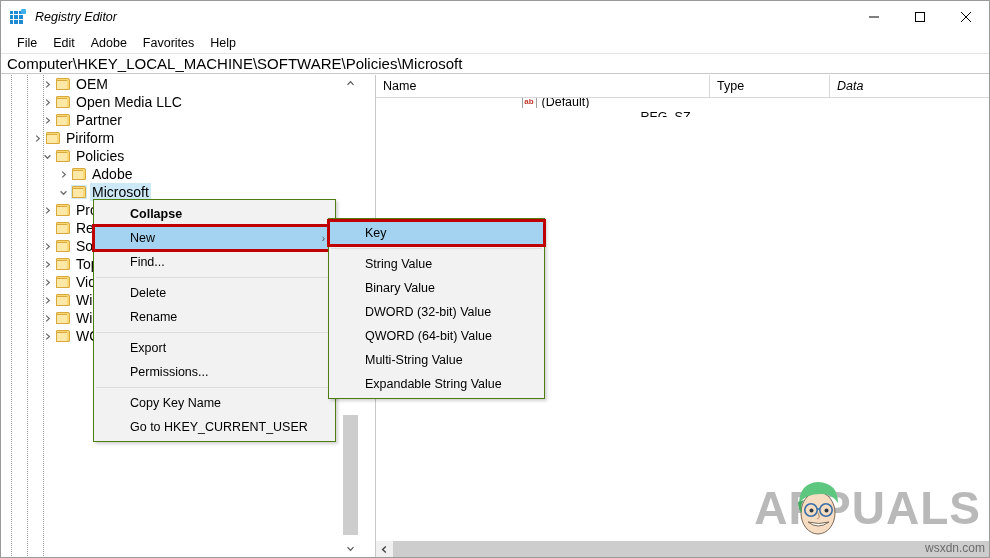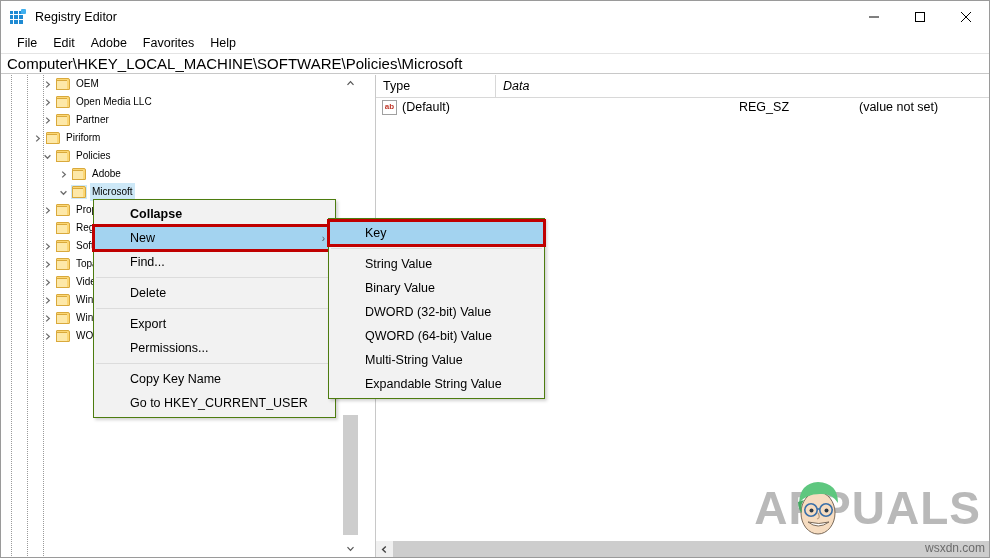--- a/index.html
+++ b/index.html
@@ -24,20 +24,21 @@
 
   
   .titlebar {
     position: absolute;
     left: 0; top: 0;
     width: 100%;
     height: 31px;
     background: #ffffff;
     display: flex;
     align-items: center;
+    font-style: italic;
   }
   .app-icon {
     margin-left: 9px;
     width: 16px;
     height: 16px;
     position: relative;
     flex: 0 0 auto;
   }
   .app-icon .grid {
     position: absolute;
@@ -178,21 +179,21 @@
   }
   .folder .front {
     position:absolute; left:1px; top:3px;
     width: 11px; height: 10px;
     background: #fde8a8;
     border: 1px solid #d9a93c;
     border-right: none;
     box-sizing: border-box;
   }
   .tree-label {
-    font-size: 10px;
+    font-size: 14px;
     color: #000;
     line-height: 18px;
   }
   .tree-row.selected .tree-label {
     background: #cde8f7;
     padding: 0 2px;
     margin-left: -2px;
   }
   .tree-row.selected .folder { background: #cde8f7; }
 
@@ -259,20 +260,21 @@
     white-space: nowrap;
   }
   .col-header.c0 { width: 334px; }
   .col-header.c1 { width: 120px; }
   .col-header.c2 { flex: 1; border-right: none; font-style: italic; }
 
   .value-row {
     display: flex;
     height: 19px;
     align-items: center;
+    flex-direction: column;
   }
   .value-cell {
     font-size: 12.5px;
     color: #000;
     line-height: 19px;
     padding-left: 7px;
     box-sizing: border-box;
     white-space: nowrap;
     overflow: hidden;
   }
@@ -635,20 +637,21 @@
         <div class="arrow bottom">
           <svg width="9" height="9" viewBox="0 0 9 9">
               <polyline points="1.5,3.2 4.5,6.4 7.5,3.2" fill="none" stroke="#555" stroke-width="1.2"></polyline>
             </svg>
         </div>
       </div>
     </div>
 
     <div class="values-pane">
       <div class="col-headers">
+        <div class="col-header c0">Name</div>
         <div class="col-header c1">Type</div>
         <div class="col-header c2">Data</div>
       </div>
       <div id="values-body">
           <div class="value-row">
             <div class="value-cell c0">
               <span class="ab-icon">ab</span>
               <span>(Default)</span>
             </div>
             <div class="value-cell c1">REG_SZ</div>
@@ -674,20 +677,23 @@
       <div class="ctx-item highlighted outlined">
         <span>New</span>
         <span class="submark">›</span>
       </div>
       <div class="ctx-item">
         <span>Find...</span>
       </div>
       <div class="ctx-sep"></div>
       <div class="ctx-item">
         <span>Delete</span>
+      </div>
+      <div class="ctx-item">
+        <span>Rename</span>
       </div>
       <div class="ctx-sep"></div>
       <div class="ctx-item">
         <span>Export</span>
       </div>
       <div class="ctx-item">
         <span>Permissions...</span>
       </div>
       <div class="ctx-sep"></div>
       <div class="ctx-item">

